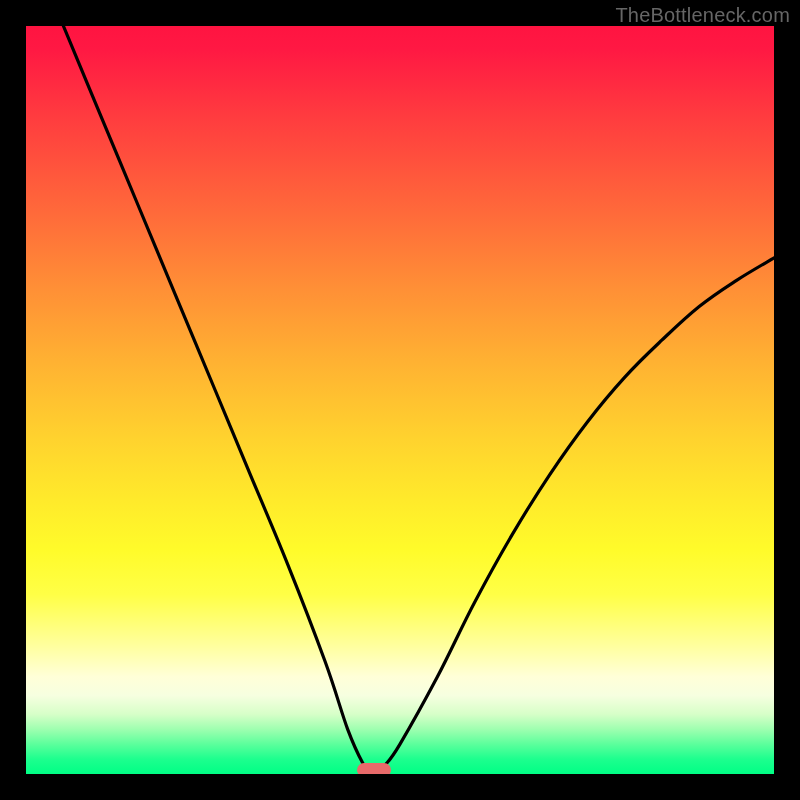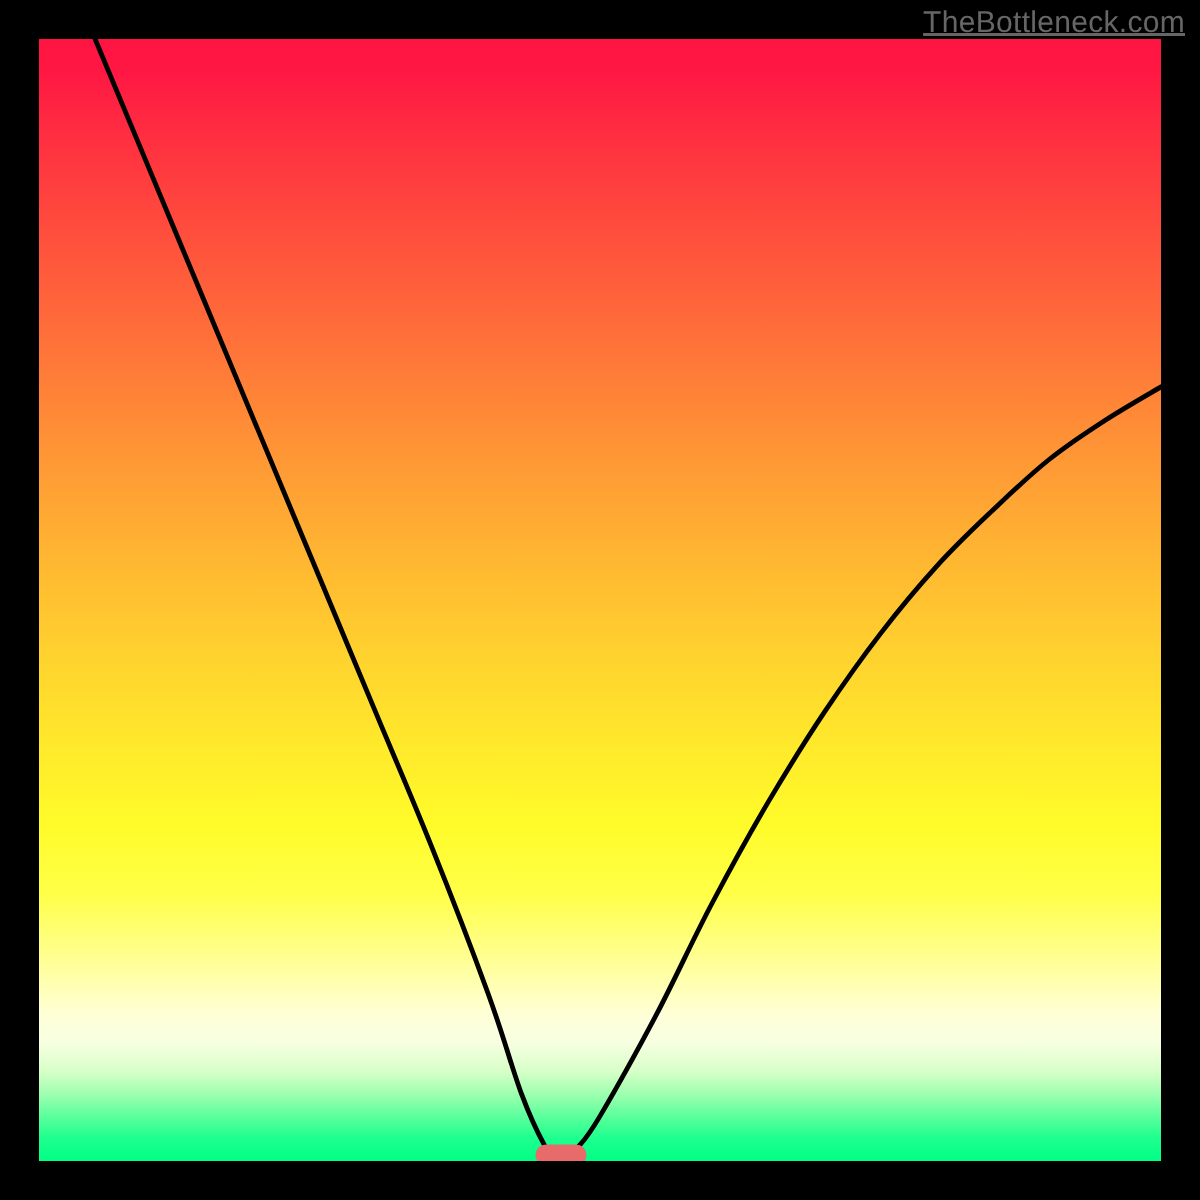--- a/index.html
+++ b/index.html
@@ -69,21 +69,20 @@
     transform: translate(-50%, -50%);
   }
   .watermark {
     position: absolute;
     top: 4px;
     right: 10px;
     color: #666;
     font-size: 20px;
     letter-spacing: 0.2px;
     user-select: none;
-    text-decoration: underline;
   }
 </style>
 </head>
 <body>
 
 <div class="frame">
 
   <div class="plot-area">
     <div class="gradient-bg"></div>
 

